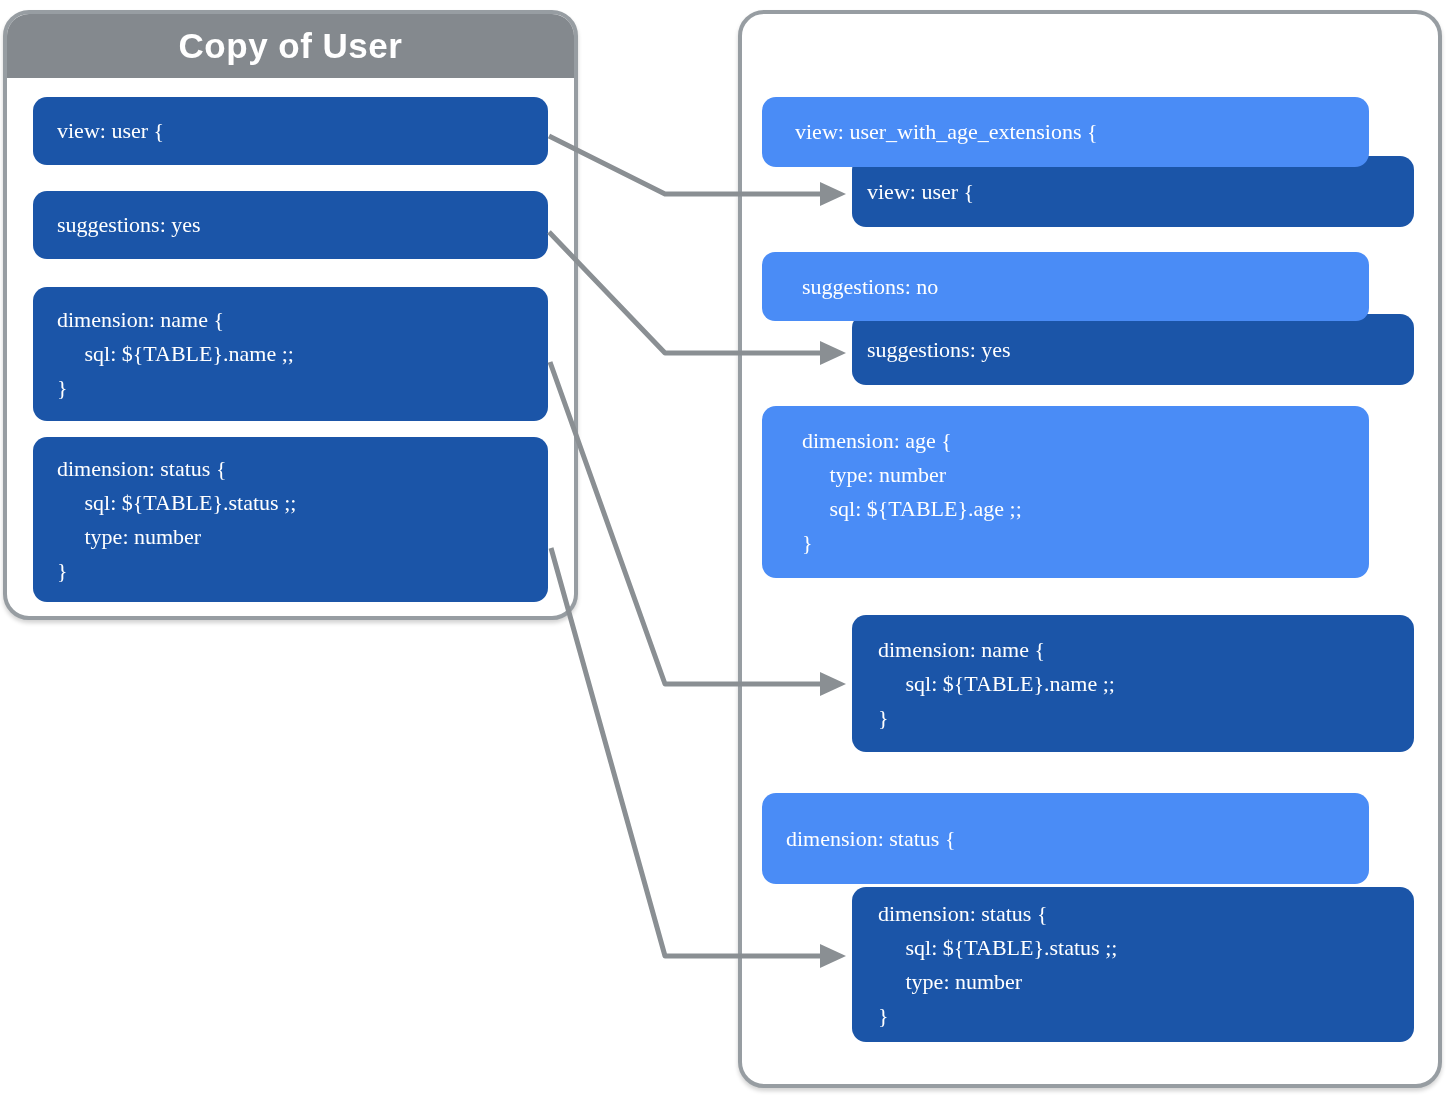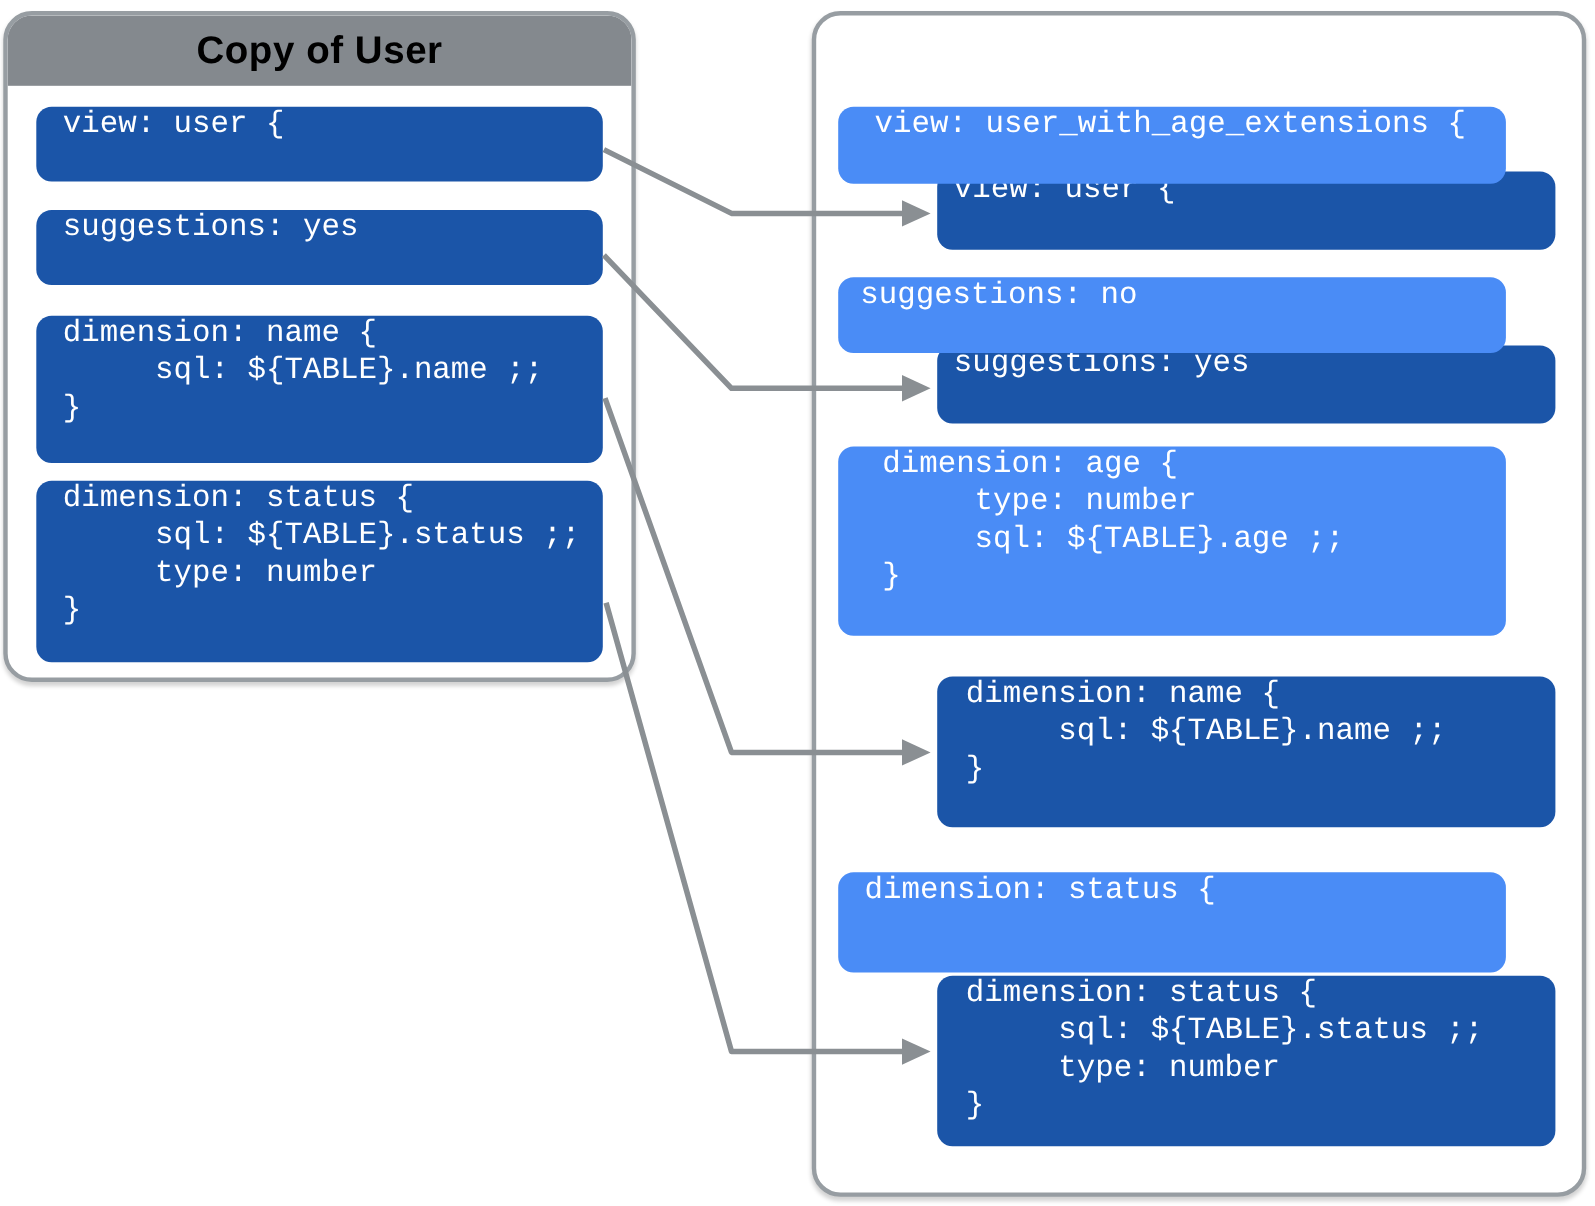--- a/index.html
+++ b/index.html
@@ -20,52 +20,52 @@
     overflow: hidden;
     box-shadow: 0 3px 4px rgba(0,0,0,0.18);
   }
   #left-panel  { left: 3px;   top: 10px; width: 575px; height: 610px; }
   #right-panel { left: 738px; top: 10px; width: 704px; height: 1078px; }
   .panel-header {
     position: absolute;
     left: 0; top: 0; right: 0;
     height: 64px;
     background: #84898e;
-    color: #000000;
+    color: #ffffff;
     font-size: 35px;
     font-weight: bold;
     text-align: center;
     line-height: 64px;
     letter-spacing: 0.5px;
   }
   .block {
     position: absolute;
     box-sizing: border-box;
     border-radius: 14px;
     color: #ffffff;
-    font-family: Liberation Mono, monospace;
-    font-size: 28px;
+    font-family: Liberation Serif, serif;
+    font-size: 22px;
     display: flex;
     flex-direction: column;
-    justify-content: flex-start;
+    justify-content: center;
   }
   .block .ln { white-space: pre; line-height: 34px; }
   .dark  { background: #1b55a8; z-index: 1; }
   .light { background: #4a8cf6; z-index: 2; }
 
   
   #b0 { left: 26px; top: 83px;  width: 515px; height: 68px;  padding-left: 24px; }
   #b1 { left: 26px; top: 177px; width: 515px; height: 68px;  padding-left: 24px; }
   #b2 { left: 26px; top: 273px; width: 515px; height: 134px; padding-left: 24px; }
   #b3 { left: 26px; top: 423px; width: 515px; height: 165px; padding-left: 24px; }
 
   
   #r0 { left: 20px;  top: 83px;  width: 607px; height: 70px;  padding-left: 33px; }
   #r1 { left: 110px; top: 142px; width: 562px; height: 71px;  padding-left: 15px; }
-  #r2 { left: 20px;  top: 238px; width: 607px; height: 69px;  padding-left: 20px; }
+  #r2 { left: 20px;  top: 238px; width: 607px; height: 69px;  padding-left: 40px; border-radius: 13px; }
   #r3 { left: 110px; top: 300px; width: 562px; height: 71px;  padding-left: 15px; }
   #r4 { left: 20px;  top: 392px; width: 607px; height: 172px; padding-left: 40px; }
   #r5 { left: 110px; top: 601px; width: 562px; height: 137px; padding-left: 26px; }
   #r6 { left: 20px;  top: 779px; width: 607px; height: 91px;  padding-left: 24px; }
   #r7 { left: 110px; top: 873px; width: 562px; height: 155px; padding-left: 26px; }
 
   #arrow-layer {
     position: absolute;
     left: 0; top: 0;
     width: 1450px; height: 1096px;

